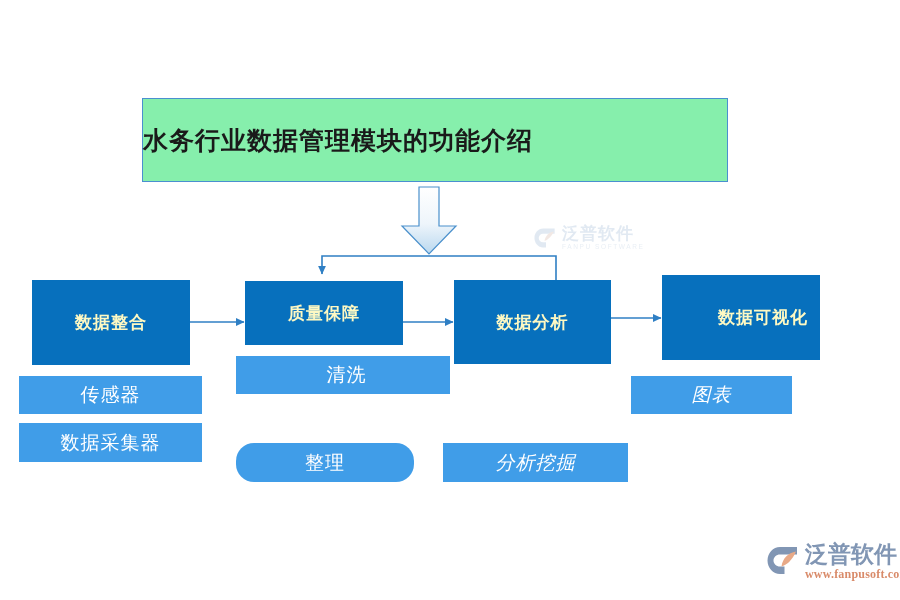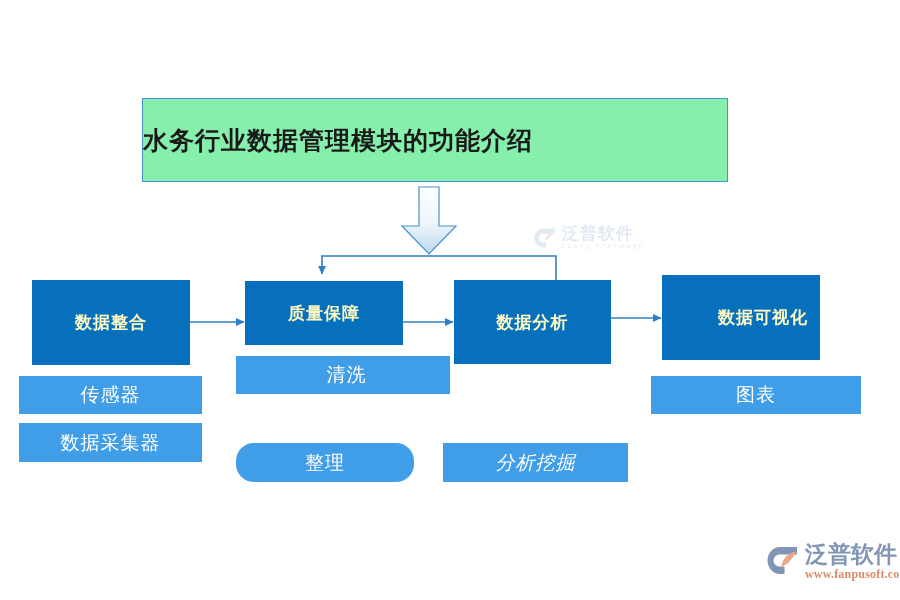--- a/index.html
+++ b/index.html
@@ -218,21 +218,21 @@
   <div class="stage-box" style="left:454px; top:280px; width:157px; height:84px;">
     <span class="stage-label">数据分析</span>
   </div>
   <div class="sub-box" style="left:443px; top:443px; width:185px; height:39px;font-style:italic;">
     <span class="sub-label">分析挖掘</span>
   </div>
 
   <div class="stage-box" style="left:662px; top:275px; width:158px; height:85px;padding-left:44px;">
     <span class="stage-label">数据可视化</span>
   </div>
-  <div class="sub-box" style="left:651px; top:376px; width:210px; height:38px;">
+  <div class="sub-box" style="left:631px; top:376px; width:161px; height:38px;font-style:italic;">
     <span class="sub-label">图表</span>
   </div>
 
   <div class="watermark">
     <span class="wm-mark">
       <svg width="26" height="26" viewBox="0 0 36 36" xmlns="http://www.w3.org/2000/svg">
         <path d="M30,5 L14,5 C7,5 2,11 2,18 C2,25 7,31 14,31 L18,31 L18,24 L14,24
                  C10.5,24 8,21.3 8,18 C8,14.7 10.5,12 14,12 L30,12 Z" fill="#9fb9d6"></path>
         <path d="M29,9 C22,10 17,15 16,22 C20,21 25,17 29,9 Z" fill="#d6b6a8"></path>
       </svg>

